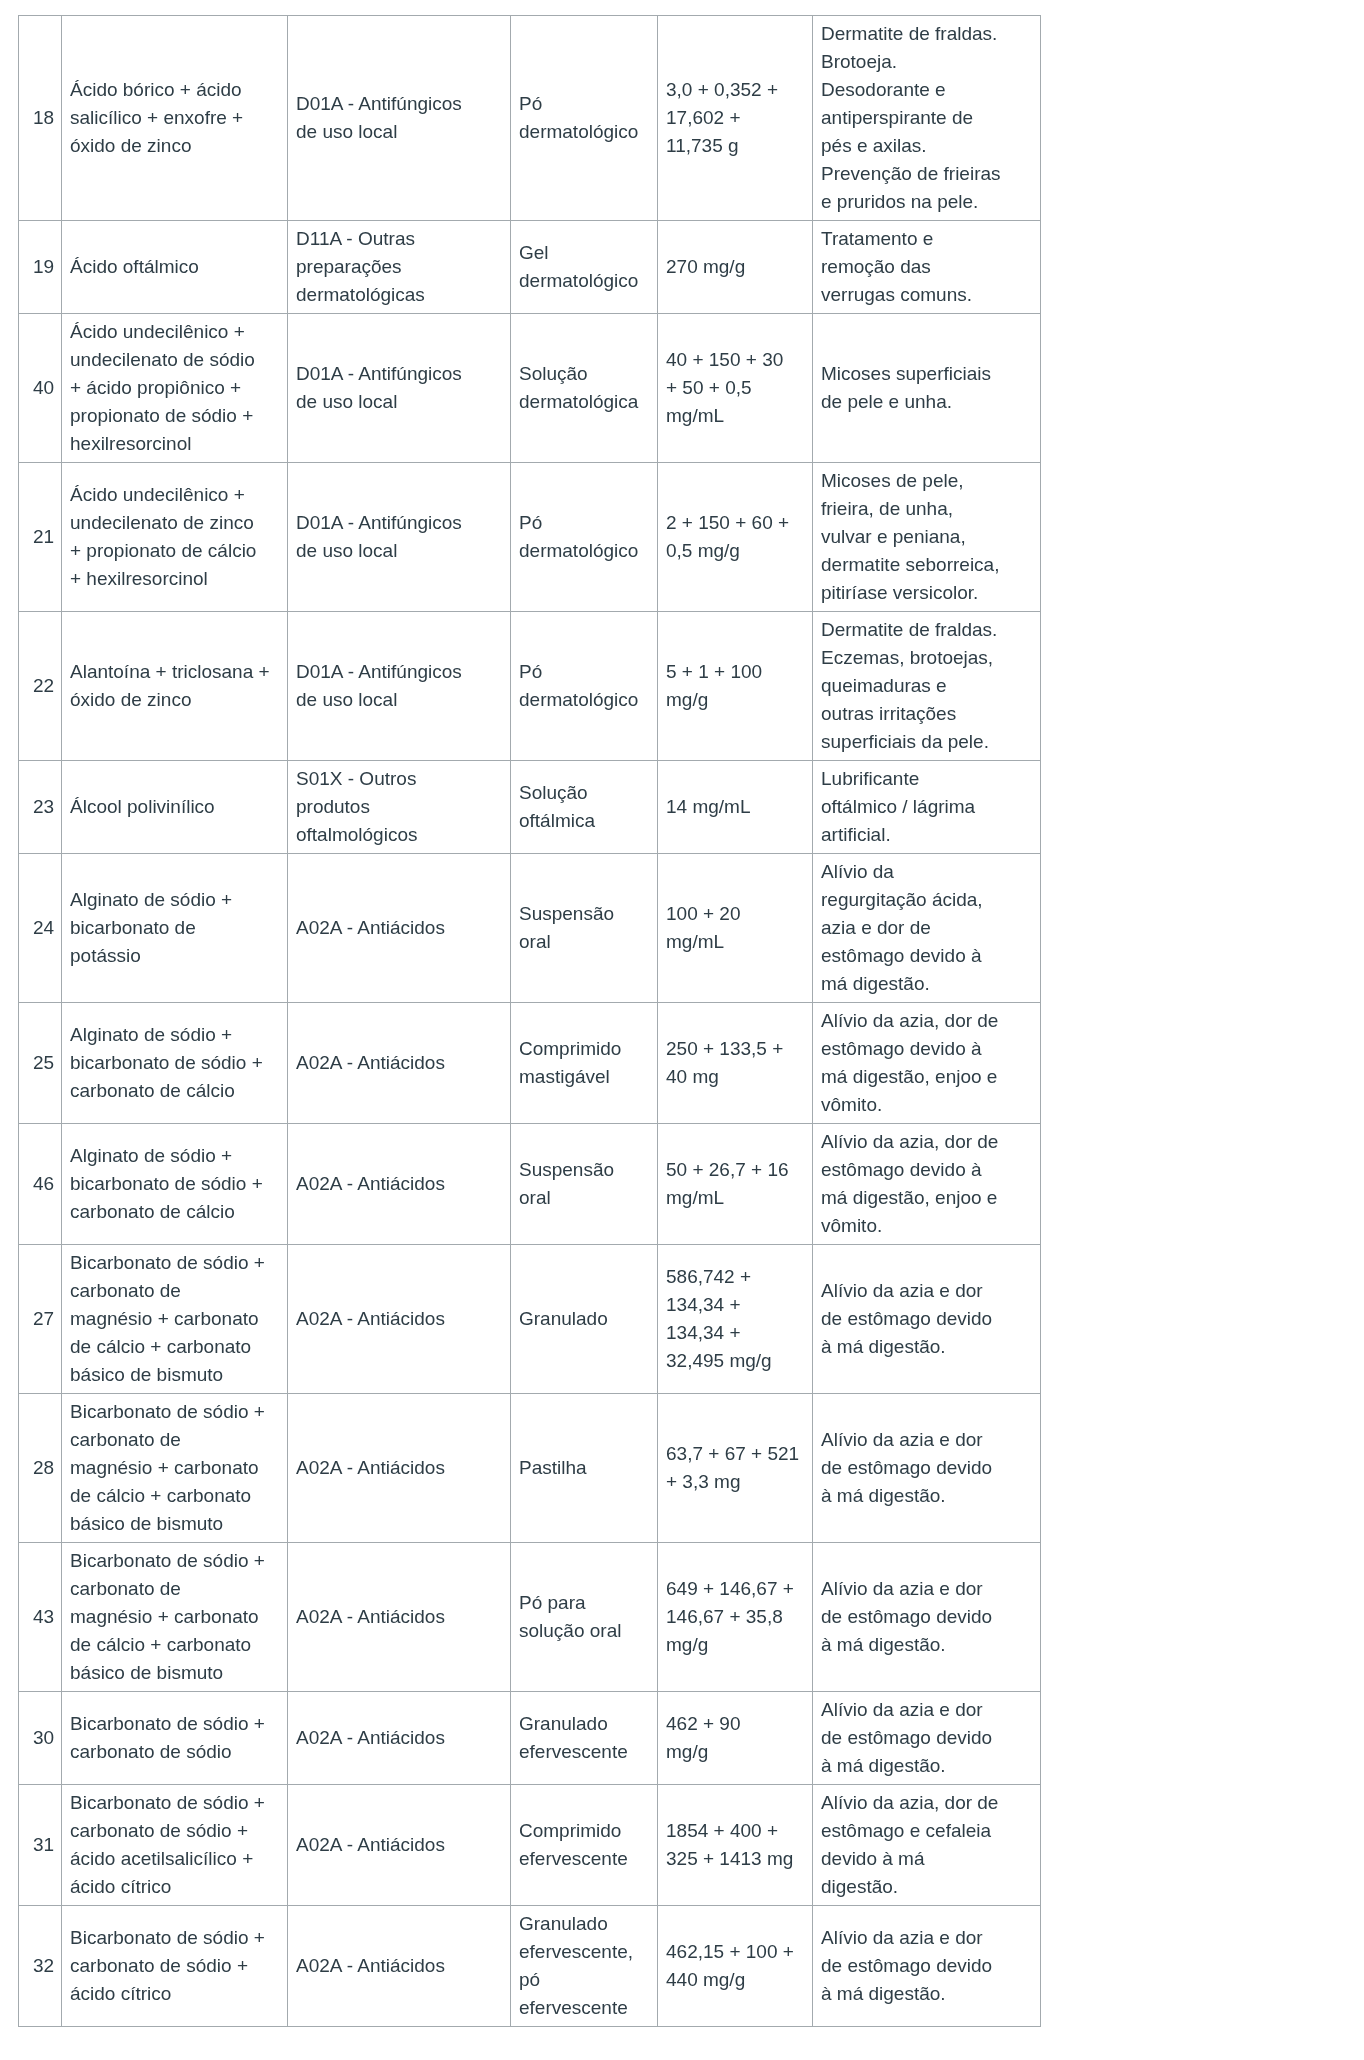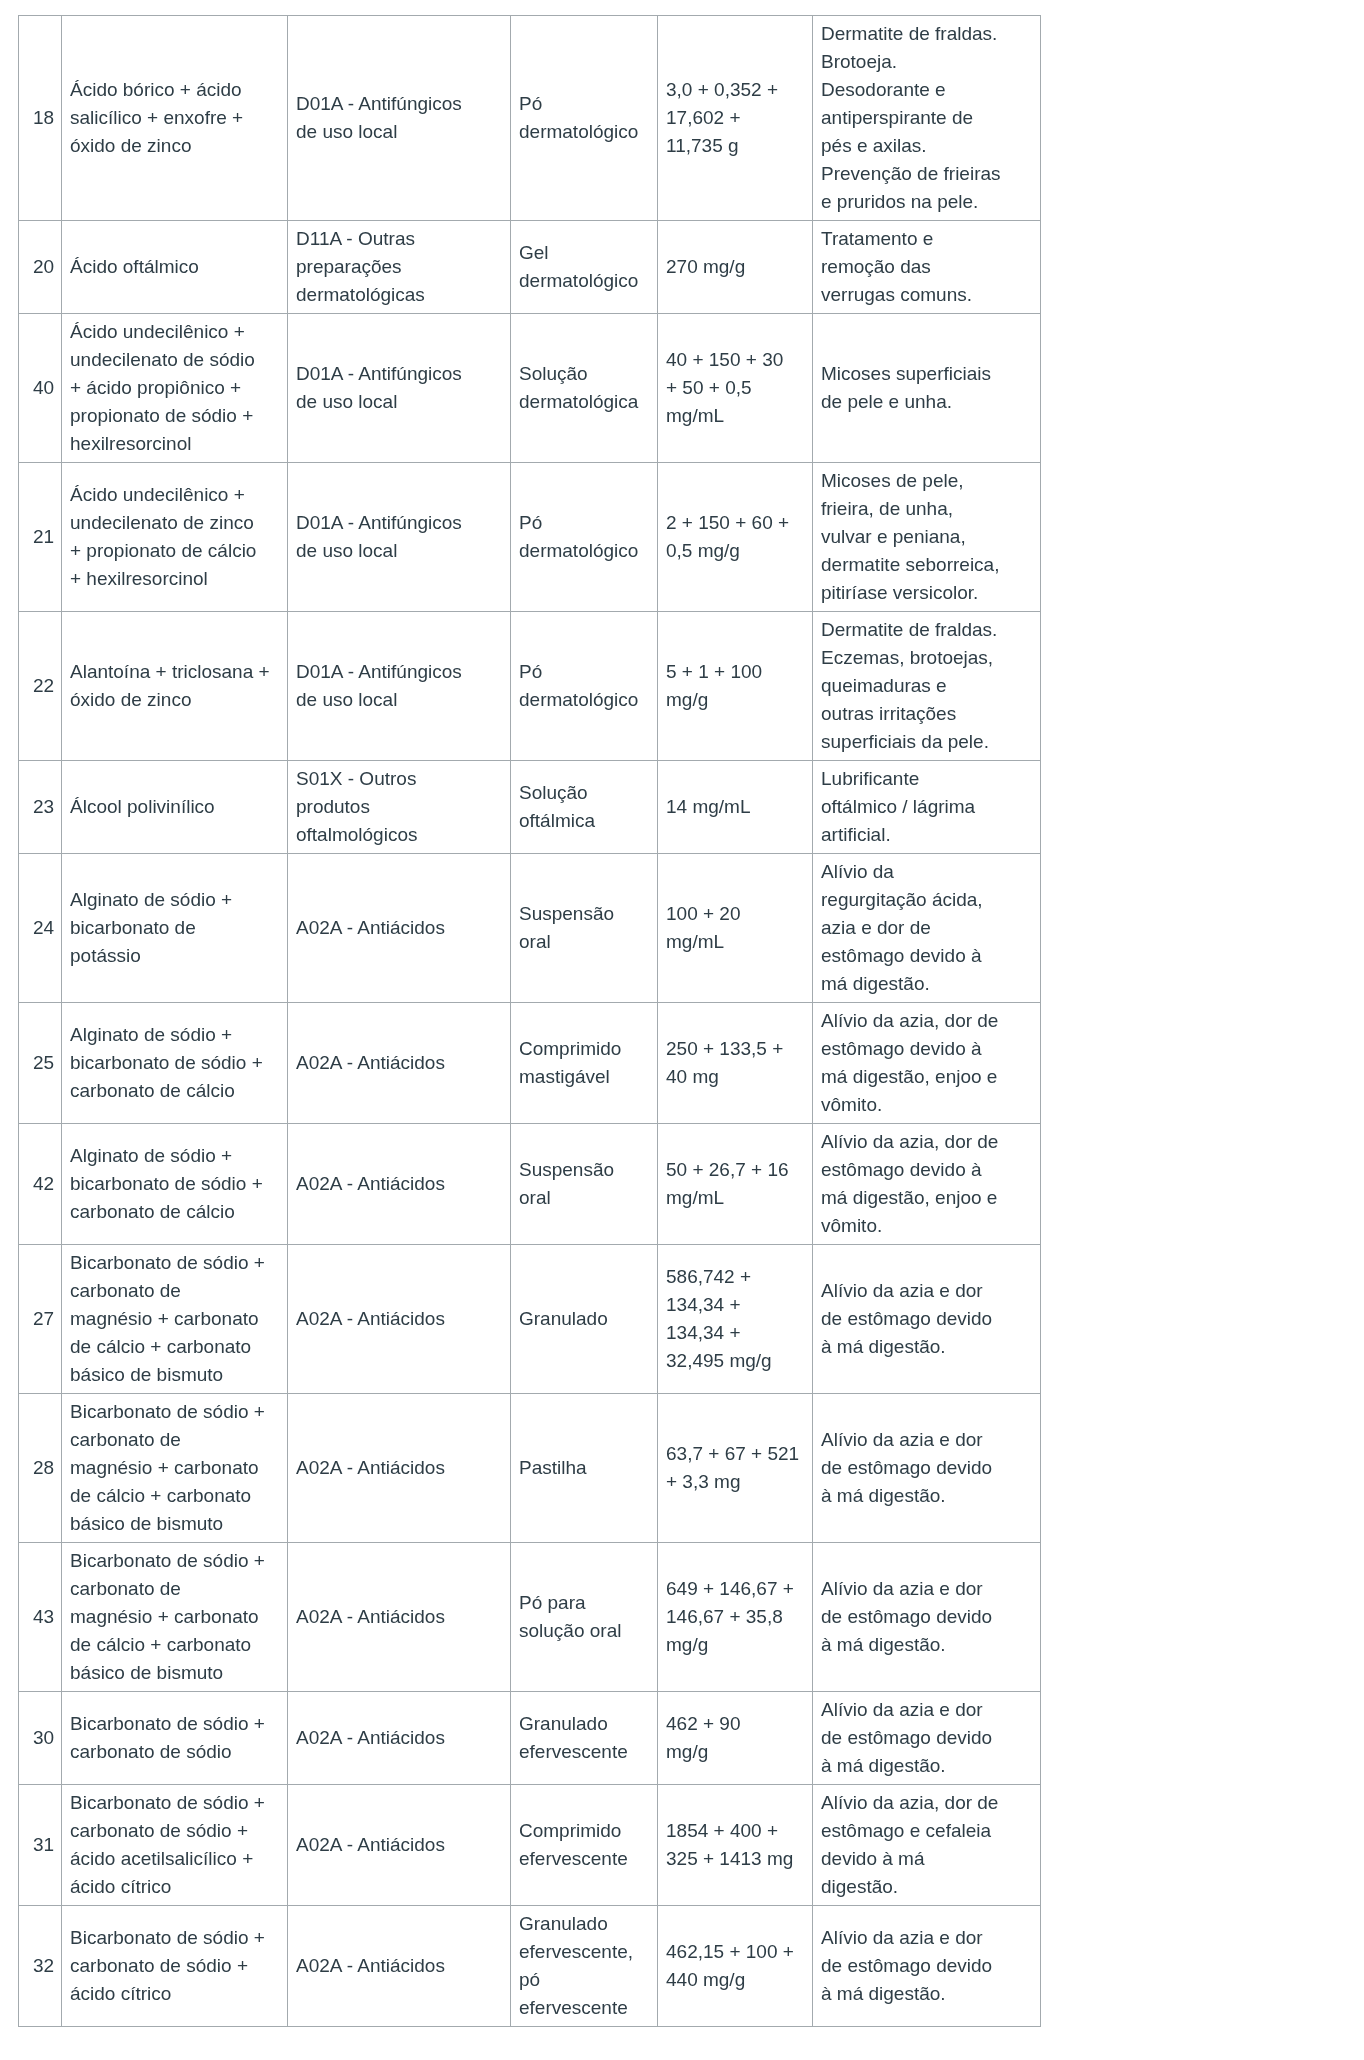--- a/index.html
+++ b/index.html
@@ -70,21 +70,21 @@
 11,735 g</td>
     <td class="c-ind">Dermatite de fraldas.
 Brotoeja.
 Desodorante e
 antiperspirante de
 pés e axilas.
 Prevenção de frieiras
 e pruridos na pele.</td>
   </tr>
       <tr>
-    <td class="c-num">20</td>
+    <td class="c-num">19</td>
     <td class="c-sub">Ácido oftálmico</td>
     <td class="c-atc">D11A - Outras
 preparações
 dermatológicas</td>
     <td class="c-form">Gel
 dermatológico</td>
     <td class="c-conc">270 mg/g</td>
     <td class="c-ind">Tratamento e
 remoção das
 verrugas comuns.</td>
@@ -178,21 +178,21 @@
     <td class="c-form">Comprimido
 mastigável</td>
     <td class="c-conc">250 + 133,5 +
 40 mg</td>
     <td class="c-ind">Alívio da azia, dor de
 estômago devido à
 má digestão, enjoo e
 vômito.</td>
   </tr>
       <tr>
-    <td class="c-num">42</td>
+    <td class="c-num">46</td>
     <td class="c-sub">Alginato de sódio +
 bicarbonato de sódio +
 carbonato de cálcio</td>
     <td class="c-atc">A02A - Antiácidos</td>
     <td class="c-form">Suspensão
 oral</td>
     <td class="c-conc">50 + 26,7 + 16
 mg/mL</td>
     <td class="c-ind">Alívio da azia, dor de
 estômago devido à

